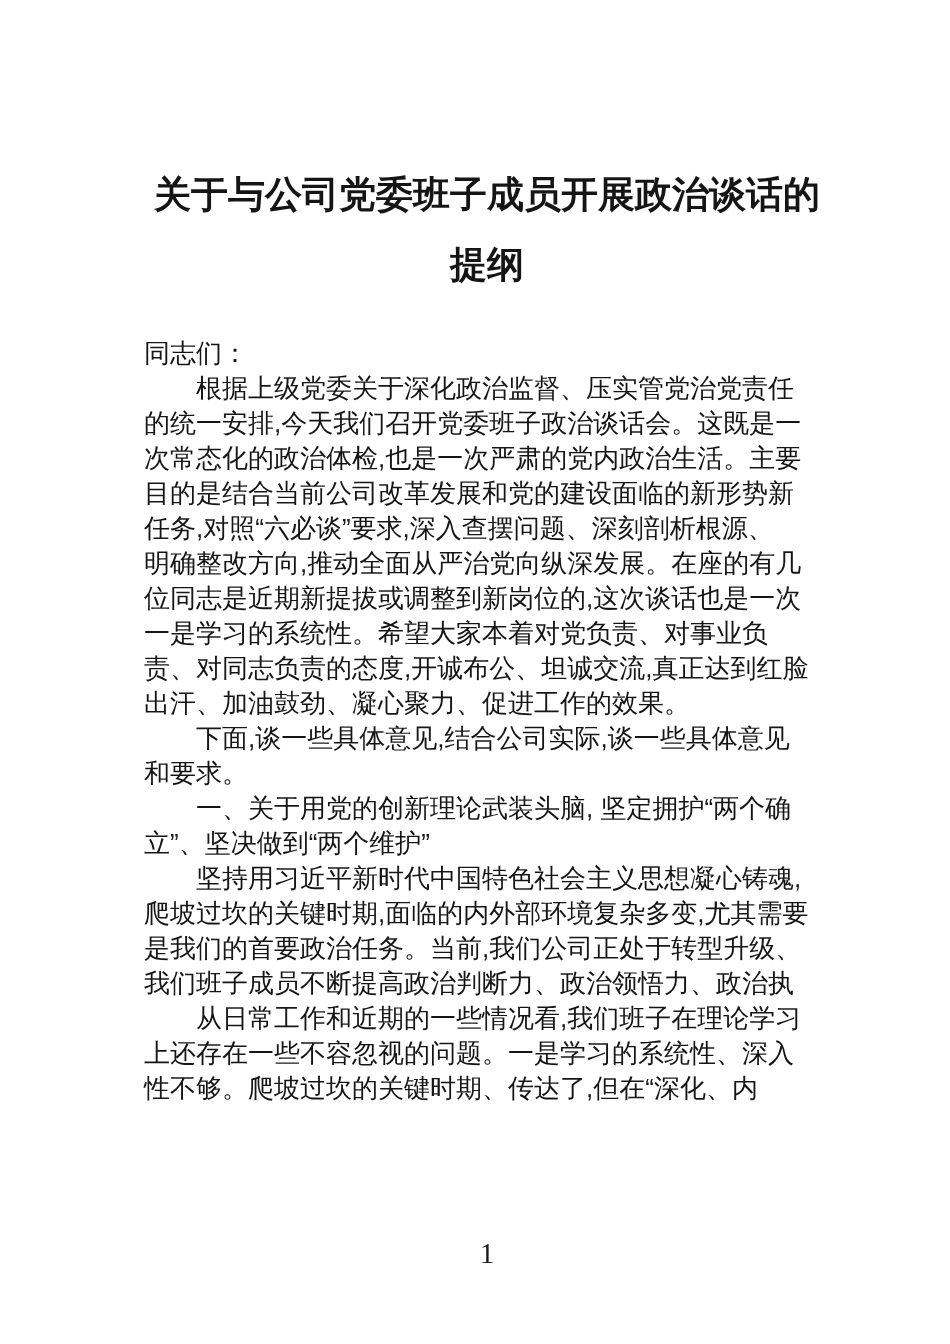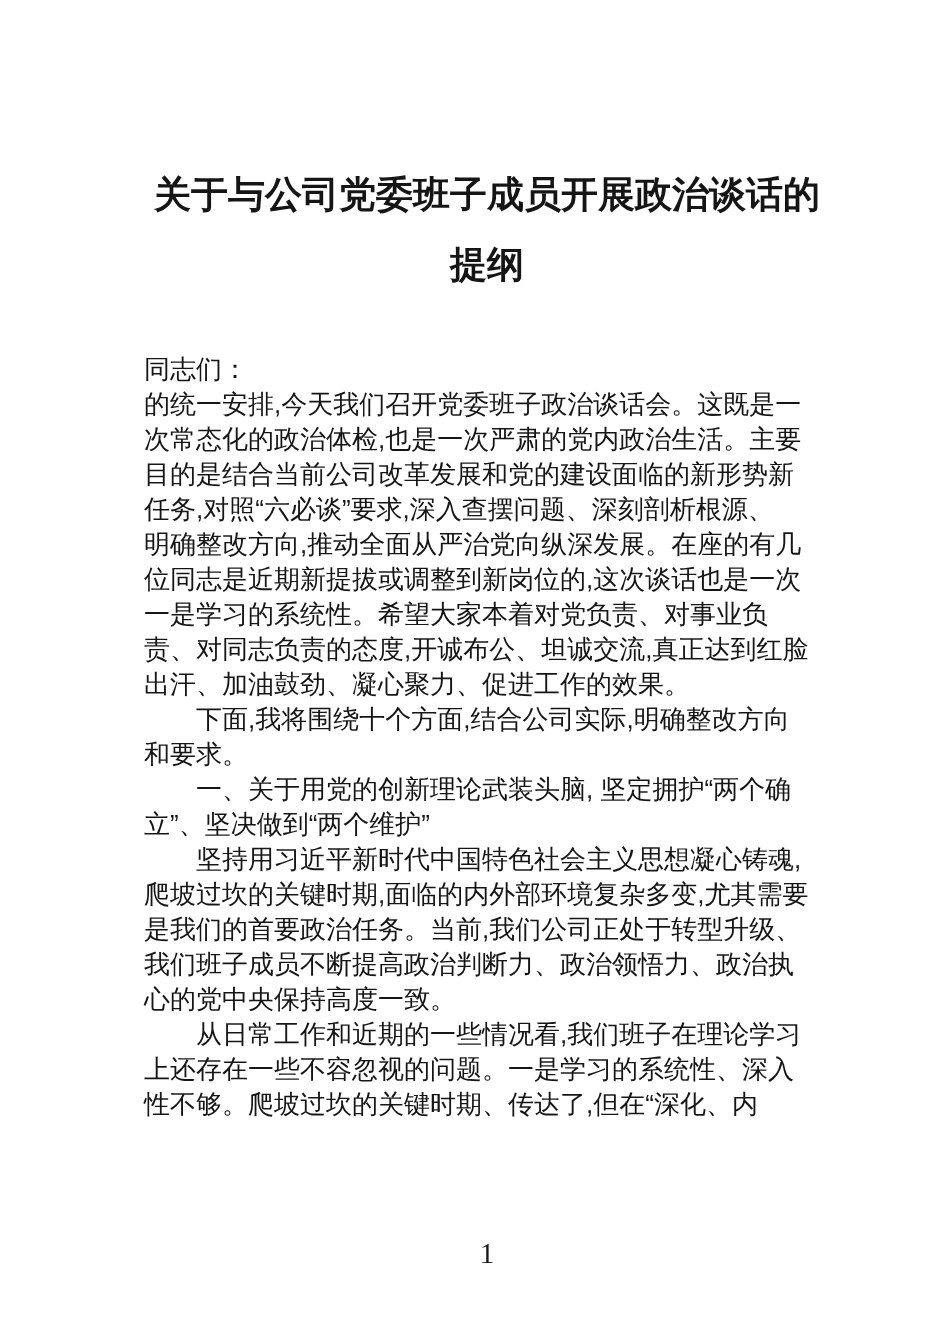--- a/index.html
+++ b/index.html
@@ -30,21 +30,20 @@
     white-space: nowrap;
   }
   .doc-body {
     position: absolute;
     top: 336px;
     left: 144px;
     width: 670px;
     font-size: 26px;
     line-height: 35px;
     font-weight: 400;
-    margin-top: 16px;
   }
   .doc-body .line {
     white-space: nowrap;
     height: 35px;
   }
   .doc-body .line.indent {
     text-indent: 52px;
   }
   .page-number {
     position: absolute;
@@ -63,38 +62,38 @@
 
 <div class="doc-page">
 
   <div class="doc-title">
     <div>关于与公司党委班子成员开展政治谈话的</div>
     <div>提纲</div>
   </div>
 
   <div class="doc-body">
       <div class="line">同志们：</div>
+      <div class="line indent">根据上级党委关于深化政治监督、压实管党治党责任</div>
       <div class="line">的统一安排,今天我们召开党委班子政治谈话会。这既是一</div>
       <div class="line">次常态化的政治体检,也是一次严肃的党内政治生活。主要</div>
       <div class="line">目的是结合当前公司改革发展和党的建设面临的新形势新</div>
       <div class="line">任务,对照“六必谈”要求,深入查摆问题、深刻剖析根源、</div>
       <div class="line">明确整改方向,推动全面从严治党向纵深发展。在座的有几</div>
       <div class="line">位同志是近期新提拔或调整到新岗位的,这次谈话也是一次</div>
       <div class="line">一是学习的系统性。希望大家本着对党负责、对事业负</div>
       <div class="line">责、对同志负责的态度,开诚布公、坦诚交流,真正达到红脸</div>
       <div class="line">出汗、加油鼓劲、凝心聚力、促进工作的效果。</div>
-      <div class="line indent">下面,我将围绕十个方面,结合公司实际,明确整改方向</div>
+      <div class="line indent">下面,谈一些具体意见,结合公司实际,谈一些具体意见</div>
       <div class="line">和要求。</div>
       <div class="line indent">一、关于用党的创新理论武装头脑, 坚定拥护“两个确</div>
       <div class="line">立”、坚决做到“两个维护”</div>
       <div class="line indent">坚持用习近平新时代中国特色社会主义思想凝心铸魂,</div>
       <div class="line">爬坡过坎的关键时期,面临的内外部环境复杂多变,尤其需要</div>
       <div class="line">是我们的首要政治任务。当前,我们公司正处于转型升级、</div>
       <div class="line">我们班子成员不断提高政治判断力、政治领悟力、政治执</div>
-      <div class="line">心的党中央保持高度一致。</div>
       <div class="line indent">从日常工作和近期的一些情况看,我们班子在理论学习</div>
       <div class="line">上还存在一些不容忽视的问题。一是学习的系统性、深入</div>
       <div class="line">性不够。爬坡过坎的关键时期、传达了,但在“深化、内</div>
     </div>
 
   <div class="page-number">1</div>
 
 </div>
 
 </body></html>

